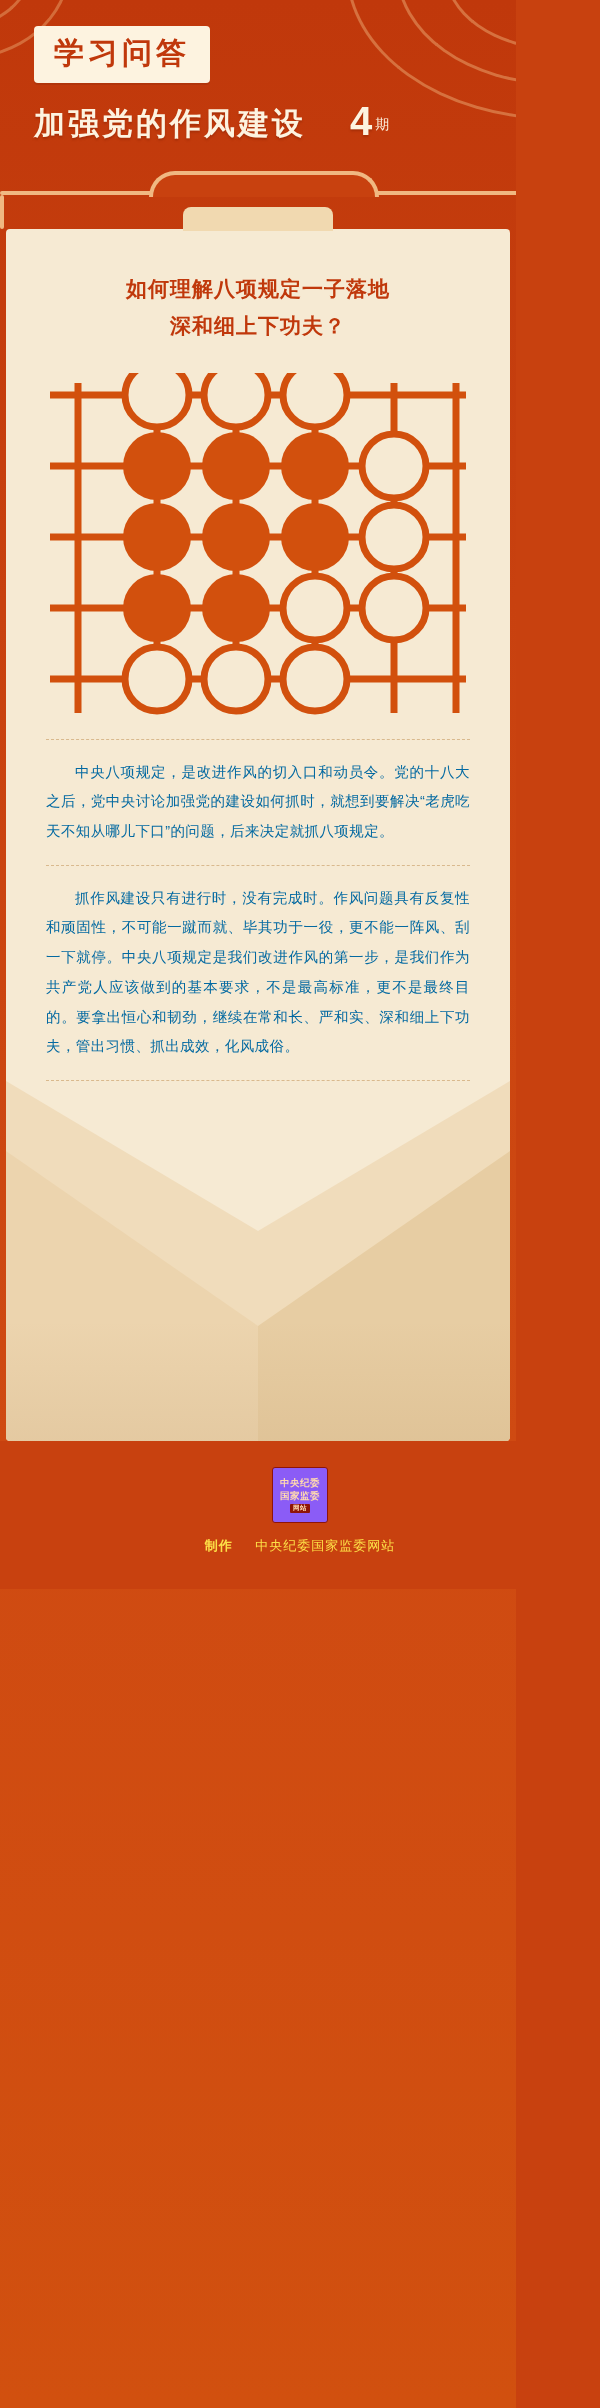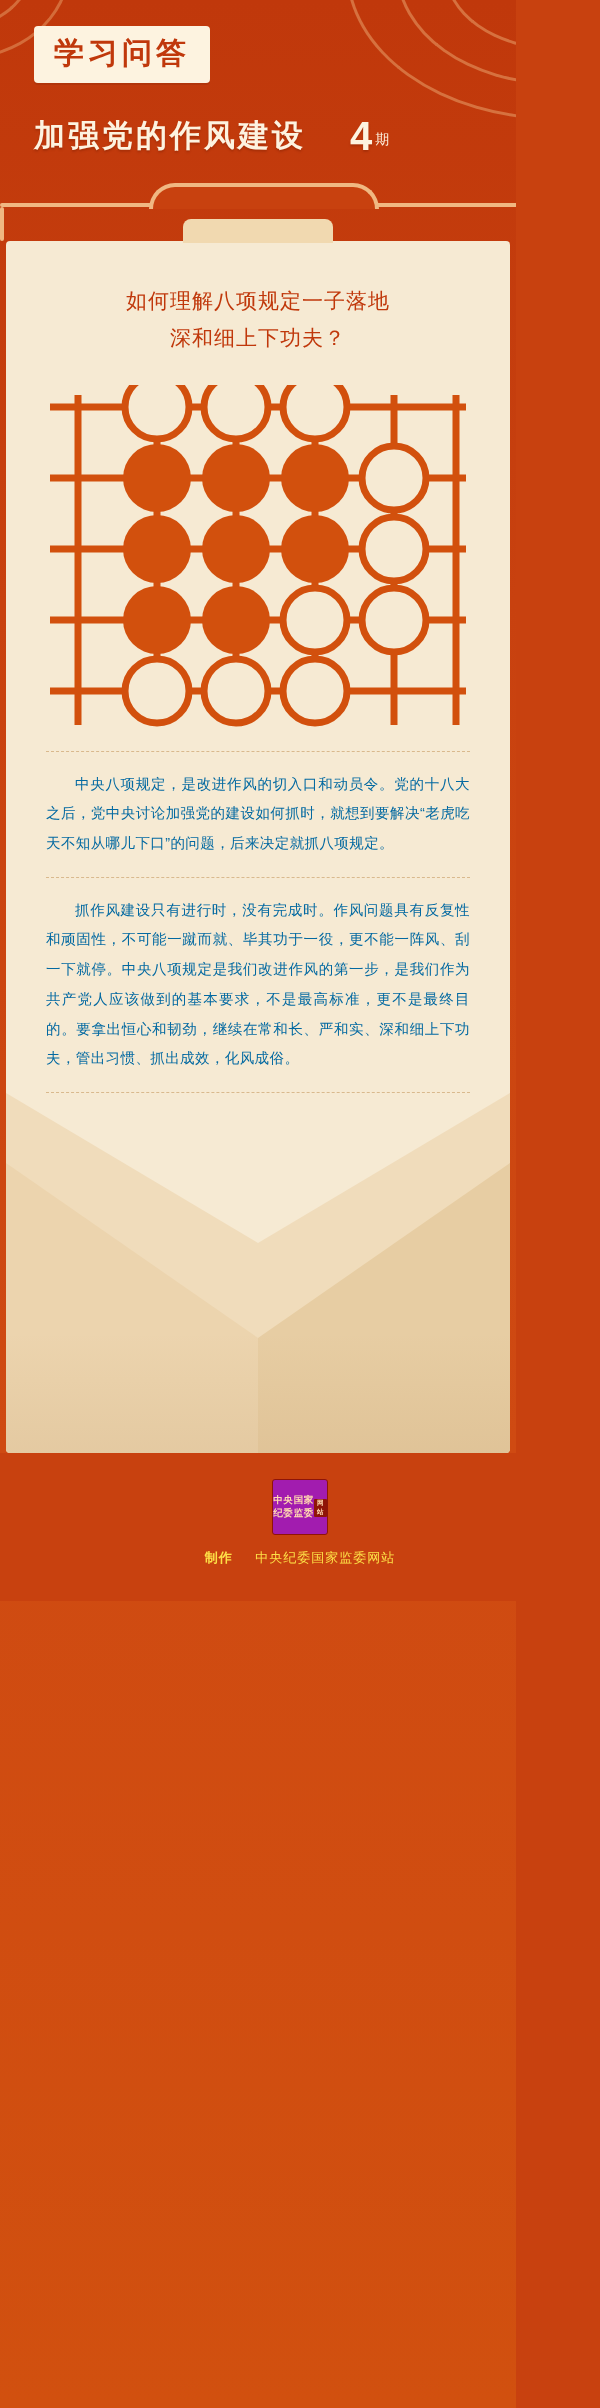--- a/index.html
+++ b/index.html
@@ -43,23 +43,23 @@
     background:#fdf3e0;
     color:#c0380b;
     font-size:30px;
     font-weight:bold;
     letter-spacing:4px;
     padding:7px 20px 9px 20px;
     border-radius:4px;
     box-shadow:0 2px 0 rgba(0,0,0,.08);
   }
   .subtitle-row {
-    margin:32px 0 0 34px;
+    margin:20px 0 0 34px;
     display:flex;
-    align-items:center;
+    align-items:flex-start;
     gap:14px;
   }
   .subtitle {
     color:#fdf3e0;
     font-size:31px;
     font-weight:bold;
     letter-spacing:3px;
     text-shadow:0 2px 2px rgba(120,30,0,.35);
   }
   .issue-wrap { display:flex; align-items:flex-end; gap:3px; margin-left:30px; }
@@ -109,21 +109,21 @@
     width:150px; height:24px;
     background:#f1d9b0;
     border-radius:8px 8px 0 0;
   }
 
   .question {
     padding:42px 42px 6px 42px;
     text-align:center;
     color:#c0380b;
     font-size:21px;
-    font-weight:normal;
+    font-weight:bold;
     line-height:1.75;
     letter-spacing:1px;
   }
 
   
   .board-wrap { padding:22px 36px 10px 36px; }
   .board { position:relative; width:100%; height:350px; }
 
   
   .body { padding:6px 40px 0 40px; }
@@ -172,24 +172,24 @@
 
   
   .footer {
     width:600px;
     background:#c8410f;
     padding:26px 0 34px 0;
     text-align:center;
   }
   .seal {
     width:56px; height:56px; margin:0 auto 14px auto;
-    background:#a21caf;
+    background:#8b5cf6;
     color:#ffd9b0;
     border-radius:3px;
-    display:flex; flex-direction:row; align-items:center; justify-content:center;
+    display:flex; flex-direction:column; align-items:center; justify-content:center;
     font-size:9.5px; line-height:1.35; font-weight:bold; letter-spacing:.5px;
     border:1px solid #8f1408;
   }
   .seal .sb { font-size:6.5px; background:#8f1408; color:#ffd9b0; padding:0 3px; margin-top:2px; border-radius:1px; }
   .credit { color:#fde047; font-size:13px; letter-spacing:1px; }
   .credit .label { margin-right:18px; font-weight:bold; }
 
   .spacer-bottom { height:18px; }
 </style>
 </head>

